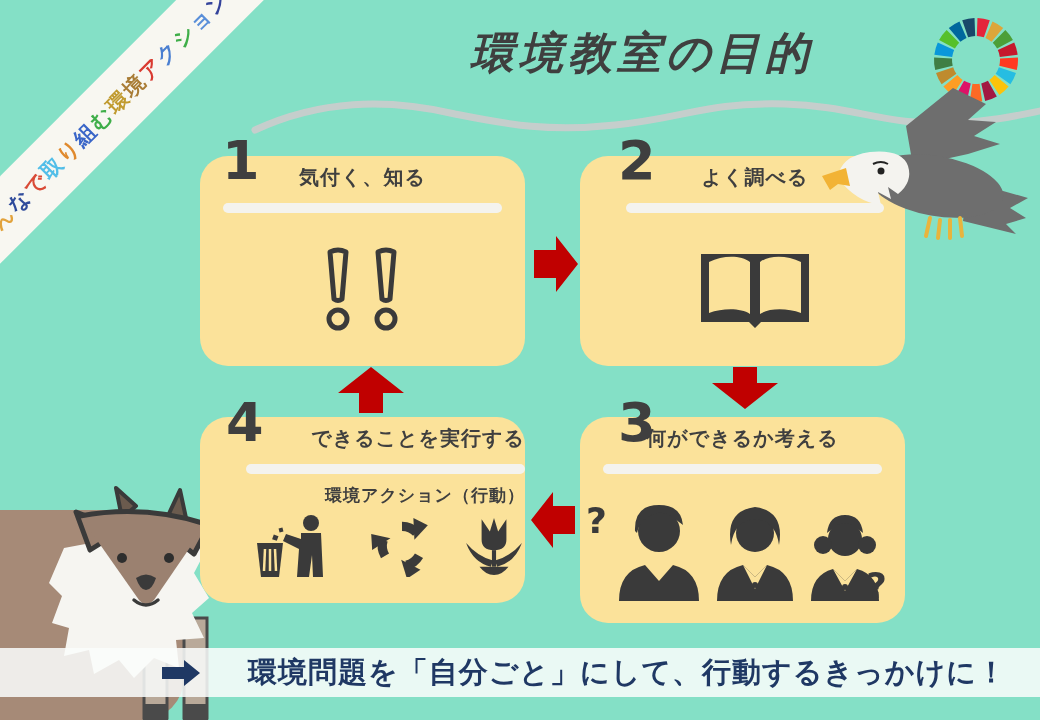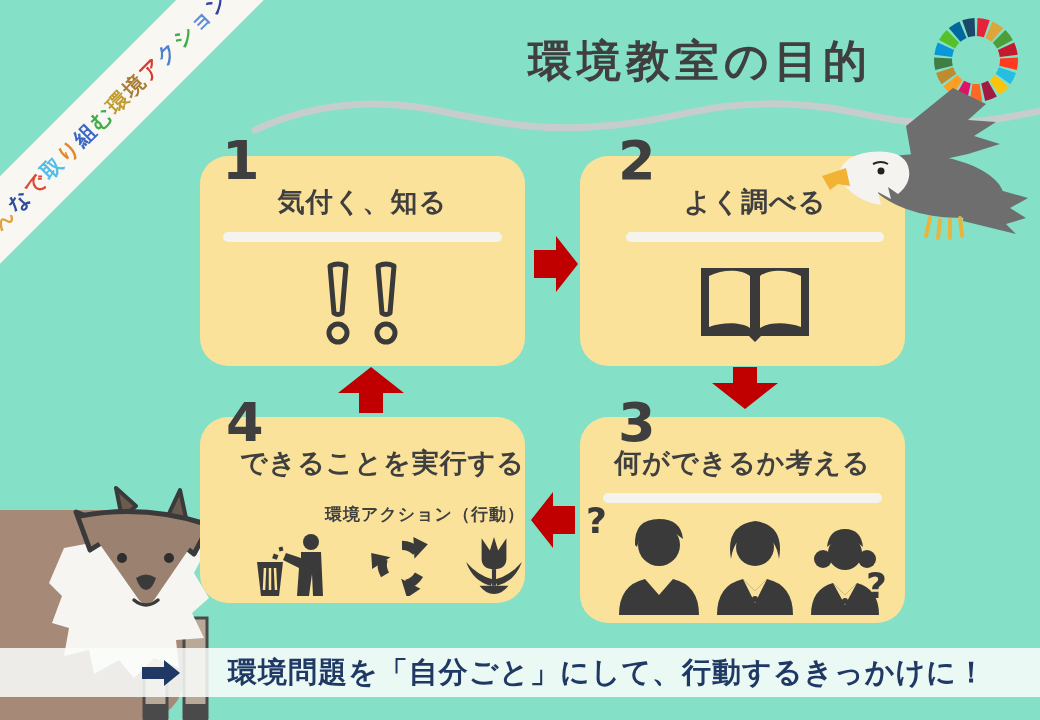--- a/index.html
+++ b/index.html
@@ -7,37 +7,37 @@
   body { font-family:"DejaVu Sans","Liberation Sans",sans-serif; overflow:hidden; }
   .stage { position:relative; width:1040px; height:720px; background:#84E0C6; overflow:hidden; }
 
   
   .ribbon { position:absolute; left:110px; top:110px; width:470px; height:62px;
     transform:translate(-50%,-50%) rotate(-45deg); background:#F8F7F1; z-index:1;
     display:flex; align-items:center; justify-content:center; }
   .ribbon-text { font-size:21px; font-weight:bold; letter-spacing:2px; white-space:nowrap; }
 
   
-  .page-title { position:absolute; left:470px; top:32px; width:460px; text-align:center;
-    font-size:44px; font-weight:bold; color:#3F3F3F; letter-spacing:5px; z-index:1; }
+  .page-title { position:absolute; left:470px; top:24px; width:460px; 
+    font-size:44px; font-weight:bold; color:#3F3F3F; letter-spacing:5px; z-index:1;font-style:italic; }
 
   
   .sdg { position:absolute; left:930px; top:14px; width:92px; height:92px; z-index:1; }
 
   
   .wave { position:absolute; left:0; top:88px; width:1040px; height:70px; z-index:1; }
 
   
   .step-box { position:absolute; width:325px; border-radius:28px; background:#FBE29A; z-index:2;
     display:flex; flex-direction:column; align-items:center; }
   .box1 { left:200px; top:156px; height:210px; }
   .box2 { left:580px; top:156px; height:210px;padding-left:25px; }
   .box3 { left:580px; top:417px; height:206px; }
   .box4 { left:200px; top:417px; height:186px;align-items:flex-end; }
-  .step-title { margin-top:28px; font-size:27px; font-weight:600; color:#3F3F3F; letter-spacing:1px; }
+  .step-title { margin-top:8px; font-size:20px; font-weight:600; color:#3F3F3F; letter-spacing:1px; }
   .divider { width:86%; height:10px; background:#F4F3EE; border-radius:6px; margin-top:12px; }
   .icon-area { flex:1; display:flex; align-items:center; justify-content:center; width:100%; }
   .step-num { position:absolute; font-size:54px; line-height:1; font-weight:bold; color:#3F3F3F; z-index:3; }
   .num1 { left:222px; top:134px; } .num2 { left:618px; top:134px; }
   .num3 { left:618px; top:396px; } .num4 { left:226px; top:396px; }
   .step-sub { font-size:17px; font-weight:600; color:#3F3F3F; margin-top:10px; letter-spacing:1px; }
   .box4-icons { display:flex; align-items:flex-end; gap:30px; margin:8px 0 14px; }
 
   .qmark { position:absolute; font-size:36px; font-weight:bold; color:#3A3A3A; z-index:3; }
   .qmark-left { left:586px; top:500px; }
@@ -49,21 +49,21 @@
   .arr-down  { left:712px; top:367px; }
   .arr-up    { left:338px; top:367px; }
   .arr-left  { left:531px; top:492px; }
 
   
   .eagle { position:absolute; left:818px; top:86px; width:222px; height:165px; z-index:4; }
   .goat  { position:absolute; left:-6px; top:478px; width:240px; height:242px; z-index:1; }
 
   
   .banner { position:absolute; left:0; top:648px; width:1040px; height:49px; z-index:5;
-    background:rgba(250,253,251,0.86); display:flex; align-items:center; }
+    background:rgba(250,253,251,0.86); display:flex; align-items:center;padding-left:20px; }
   .banner-arrow { margin-left:142px; flex:0 0 auto; }
   .banner-text { margin-left:46px; font-size:29px; font-weight:bold; color:#1F3864; letter-spacing:1px; white-space:nowrap; }
 </style>
 </head>
 <body>
 
 <div class="stage">
 
   <div class="ribbon">
     <div class="ribbon-text" id="ribbon-text"><span style="color: rgb(217, 58, 48);">み</span><span style="color: rgb(226, 162, 59);">ん</span><span style="color: rgb(47, 75, 155);">な</span><span style="color: rgb(217, 74, 54);">で</span><span style="color: rgb(82, 190, 232);">取</span><span style="color: rgb(224, 138, 46);">り</span><span style="color: rgb(58, 102, 200);">組</span><span style="color: rgb(63, 174, 73);">む</span><span style="color: rgb(192, 154, 46);">環</span><span style="color: rgb(169, 124, 53);">境</span><span style="color: rgb(217, 58, 48);">ア</span><span style="color: rgb(74, 127, 209);">ク</span><span style="color: rgb(63, 174, 73);">シ</span><span style="color: rgb(90, 143, 217);">ョ</span><span style="color: rgb(52, 67, 155);">ン</span><span style="color: rgb(226, 162, 59);">！</span></div>

